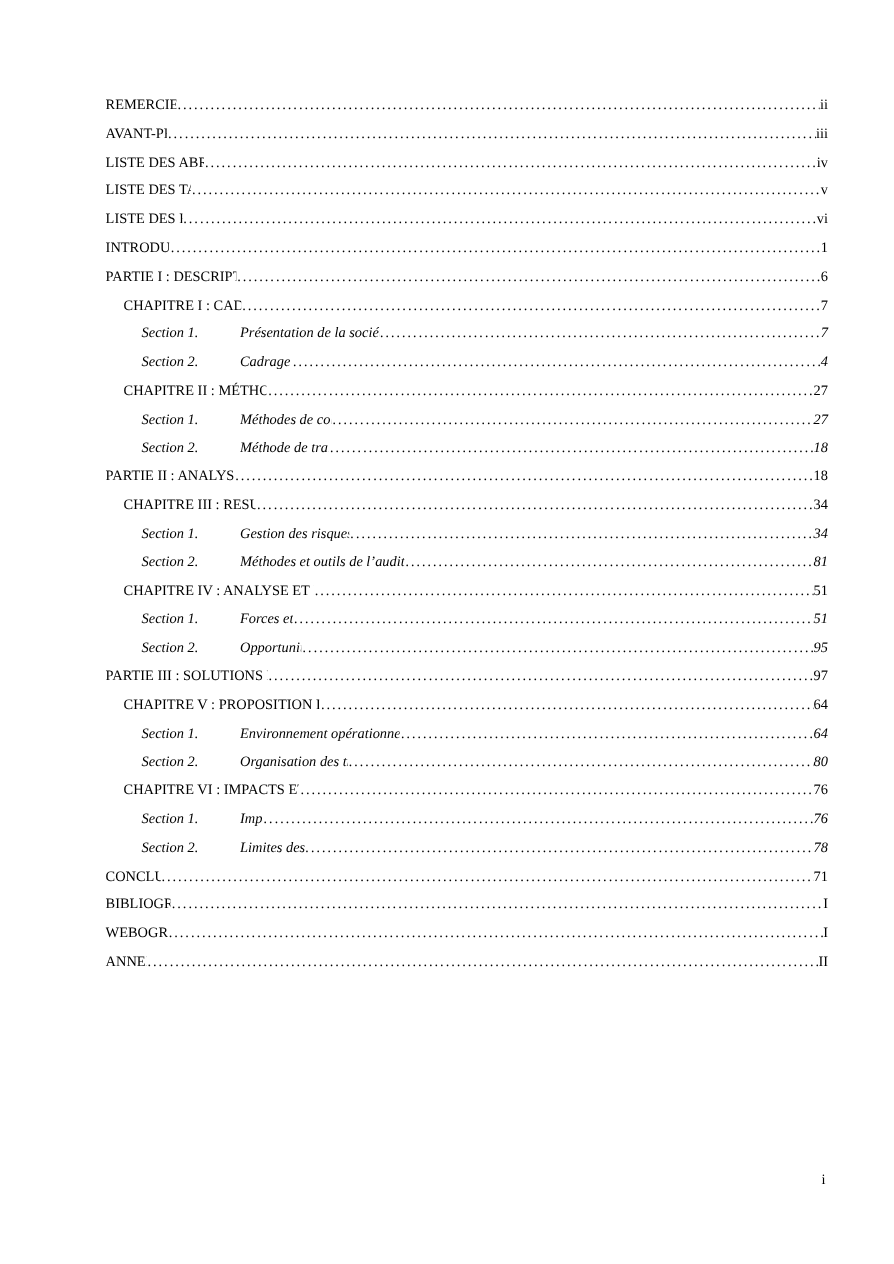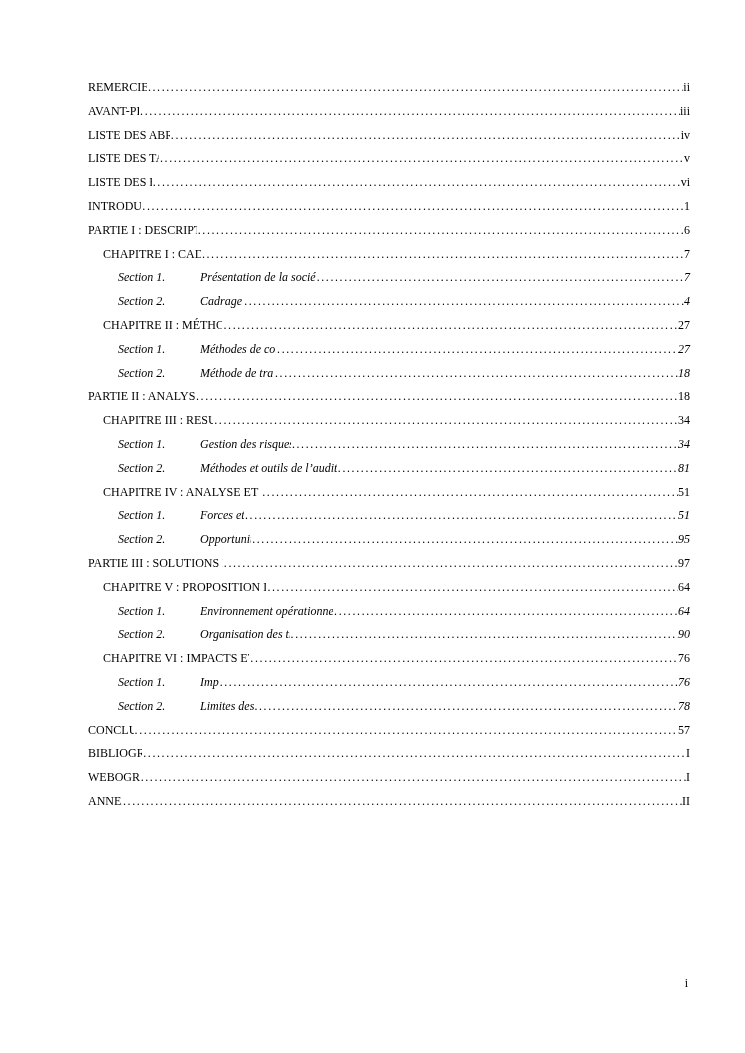--- a/index.html
+++ b/index.html
@@ -190,21 +190,21 @@
       <div class="toc-row level-2">
         <span class="toc-section">Section 1.</span>
         <span class="toc-label">Environnement opérationnel et l’audit interne pour la maîtrise des risques</span>
         <span class="toc-dots"></span>
         <span class="toc-page">64</span>
       </div>
       <div class="toc-row level-2">
         <span class="toc-section">Section 2.</span>
         <span class="toc-label">Organisation des travaux de mission d’audit</span>
         <span class="toc-dots"></span>
-        <span class="toc-page">90</span>
+        <span class="toc-page">80</span>
       </div>
       <div class="toc-row level-1">
         <span class="toc-label">CHAPITRE VI : IMPACTS ET LIMITES DES PROPOSITIONS</span>
         <span class="toc-dots"></span>
         <span class="toc-page">76</span>
       </div>
       <div class="toc-row level-2">
         <span class="toc-section">Section 1.</span>
         <span class="toc-label">Impacts</span>
         <span class="toc-dots"></span>
@@ -212,21 +212,21 @@
       </div>
       <div class="toc-row level-2">
         <span class="toc-section">Section 2.</span>
         <span class="toc-label">Limites des propositions</span>
         <span class="toc-dots"></span>
         <span class="toc-page">78</span>
       </div>
       <div class="toc-row level-0">
         <span class="toc-label">CONCLUSION</span>
         <span class="toc-dots"></span>
-        <span class="toc-page">57</span>
+        <span class="toc-page">71</span>
       </div>
       <div class="toc-row level-0">
         <span class="toc-label">BIBLIOGRAPHIE</span>
         <span class="toc-dots"></span>
         <span class="toc-page">I</span>
       </div>
       <div class="toc-row level-0">
         <span class="toc-label">WEBOGRAPHIE</span>
         <span class="toc-dots"></span>
         <span class="toc-page">I</span>

